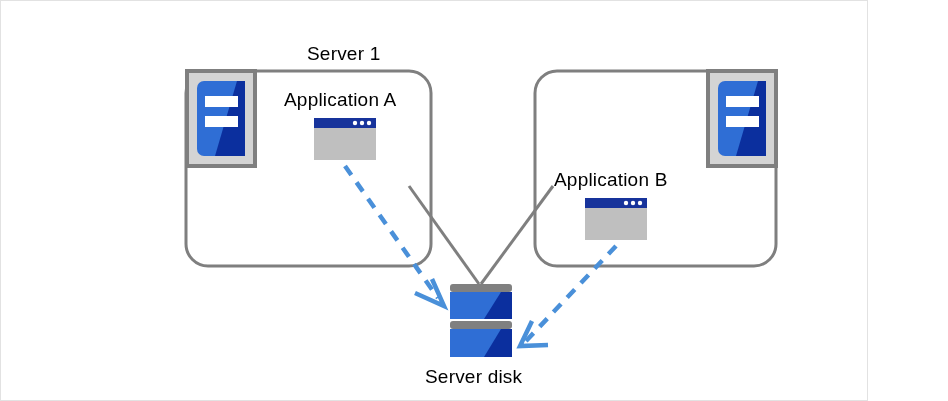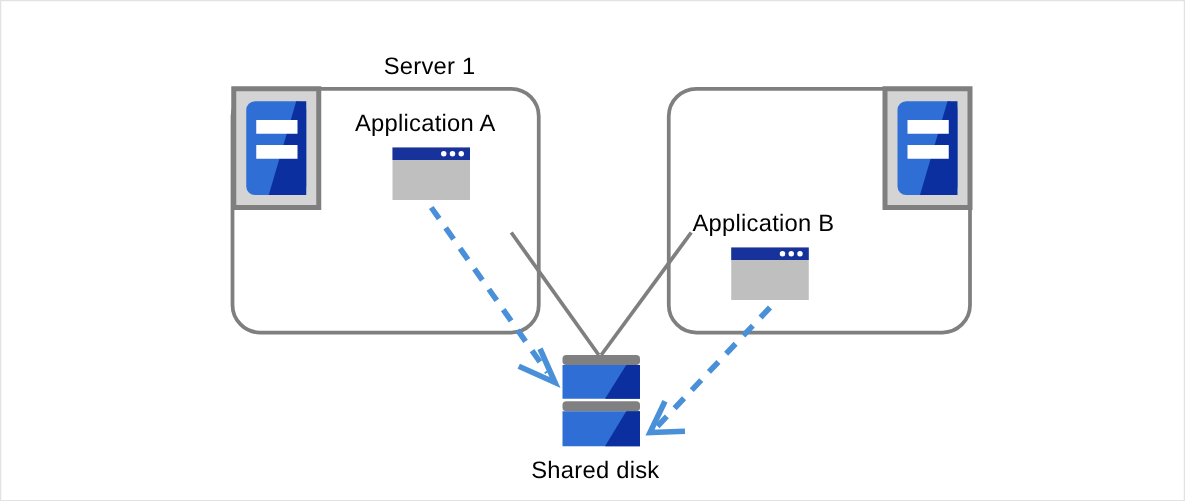--- a/index.html
+++ b/index.html
@@ -6,21 +6,21 @@
   html, body {
     margin: 0;
     padding: 0;
     background: #ffffff;
   }
   body {
     font-family: "Liberation Sans", sans-serif;
   }
   #canvas {
     position: relative;
-    width: 948px;
+    width: 868px;
     height: 401px;
     background: #ffffff;
     border: 1px solid #e2e2e2;
     box-sizing: border-box;
     overflow: hidden;
   }
   #diagram-svg {
     position: absolute;
     left: 0;
     top: 0;
@@ -115,15 +115,15 @@
 
   </svg>
 
   <div class="diagram-label" id="label-server-1">Server 1</div>
 
 
   <div class="diagram-label" id="label-app-a">Application A</div>
 
   <div class="diagram-label" id="label-app-b">Application B</div>
 
-  <div class="diagram-label" id="label-shared-disk">Shared disk</div>
+  <div class="diagram-label" id="label-shared-disk">Server disk</div>
 
 </div>
 
 </body></html>

